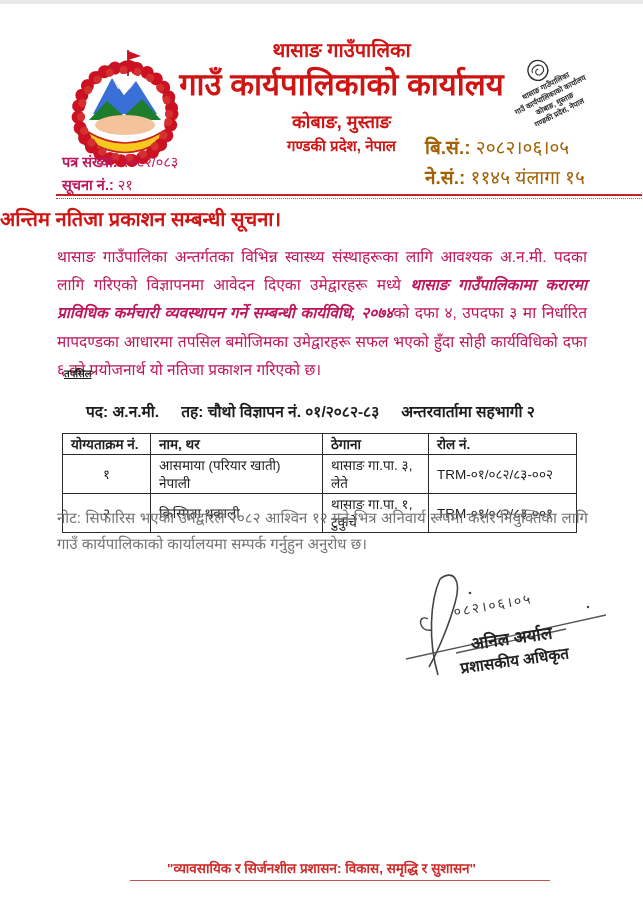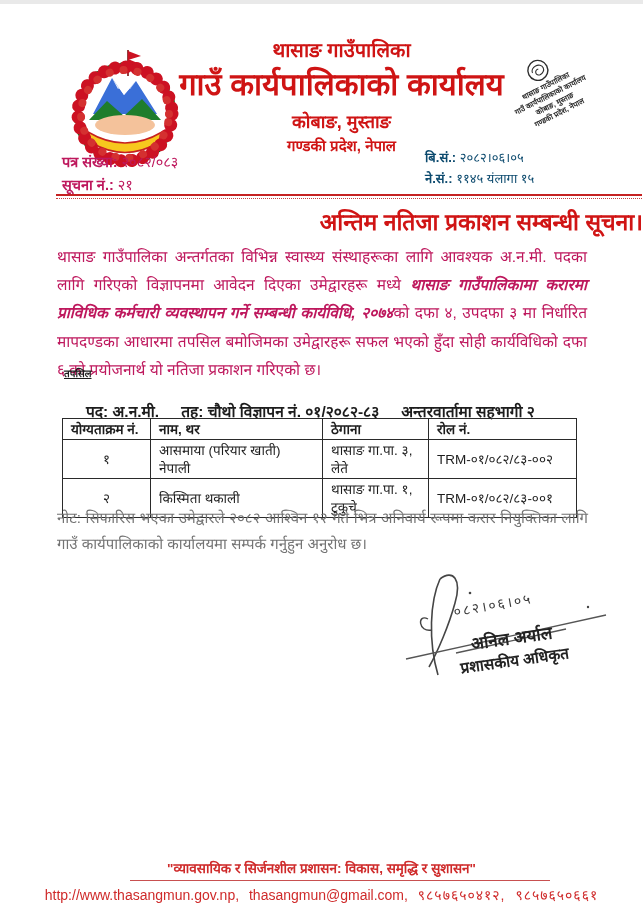--- a/index.html
+++ b/index.html
@@ -18,37 +18,37 @@
   .addr-line   { font-size:18px; font-weight:bold; margin-top:6px; }
   .prov-line   { font-size:15px; font-weight:bold; margin-top:2px; }
   .stamp-seal {
     position:absolute; left:492px; top:50px; width:128px; height:104px;
     transform:rotate(-27deg); text-align:center; color:#2e2e2e;
   }
   .stamp-seal .seal-line { font-size:7.5px; font-weight:bold; line-height:1.35; white-space:nowrap; }
   .seal-spiral { display:block; margin:0 auto 1px auto; }
   
   .meta-left  { position:absolute; left:62px;  top:147px; color:#be185d; font-size:14.5px; line-height:1.6; }
-  .meta-right { position:absolute; left:425px; top:144px; color:#0c4a6e; font-size:13px; line-height:1.6; }
+  .meta-right { position:absolute; left:425px; top:129px; color:#a16207; font-size:19px; line-height:1.6; }
   .meta-label { font-weight:bold; }
   
   .divider { position:absolute; left:56px; top:190px; width:586px; border-top:2.5px solid #c62121; }
   .divider::after { content:""; display:block; margin-top:2px; border-top:1px dotted #c84040; }
   
-  .notice-title { position:absolute; left:0; right:0; top:201px; text-align:right;
-                  color:#d01414; font-size:23px; font-weight:bold; }
+  .notice-title { position:absolute; left:0; right:0; top:201px; text-align:left;
+                  color:#d01414; font-size:20px; font-weight:bold; }
   .body-par { position:absolute; left:57px; top:239px; width:530px;
               font-size:15.5px; line-height:1.82; text-align:justify; color:#be185d; }
   .body-em  { font-weight:bold; font-style:italic; }
   .tapsil { position:absolute; left:64px; top:362px; font-size:10px; font-weight:bold;
             text-decoration:underline;text-align:center; }
   .pos-line { position:absolute; left:86px; top:396px; font-size:15.5px; font-weight:bold;
               display:flex; gap:22px; white-space:nowrap; }
   
-  .result-table { position:absolute; left:62px; top:414px; border-collapse:collapse;
+  .result-table { position:absolute; left:62px; top:429px; border-collapse:collapse;
                   font-size:13.5px; }
   .result-table th, .result-table td { border:1.4px solid #2a2a2a; padding:1px 8px; height:19px; }
   .result-table th { font-weight:bold; text-align:left; }
   .col-sn  { width:88px;  text-align:center; }
   .col-nm  { width:172px; }
   .col-ad  { width:106px; }
   .col-rn  { width:148px; }
   td.col-sn { text-align:center; }
   
   .note-par { position:absolute; left:57px; top:501px; width:531px;
@@ -187,20 +187,14 @@
     </svg>
     <div class="sig-date">०८२।०६।०५</div>
   </div>
   <div class="sig-stamp">
     <div class="sig-name">अनिल अर्याल</div>
     <div class="sig-role">प्रशासकीय अधिकृत</div>
   </div>
 
   <div class="footer-slogan">"व्यावसायिक र सिर्जनशील प्रशासन: विकास, समृद्धि र सुशासन"</div>
   <div class="footer-rule"></div>
-  <div class="footer-contact">
-    <span>http://www.thasangmun.gov.np,</span>
-    <span>thasangmun@gmail.com,</span>
-    <span class="phone">९८५७६५०४१२,</span>
-    <span class="phone">९८५७६५०६६१</span>
-  </div>
 
 </div>
 
 </body></html>

